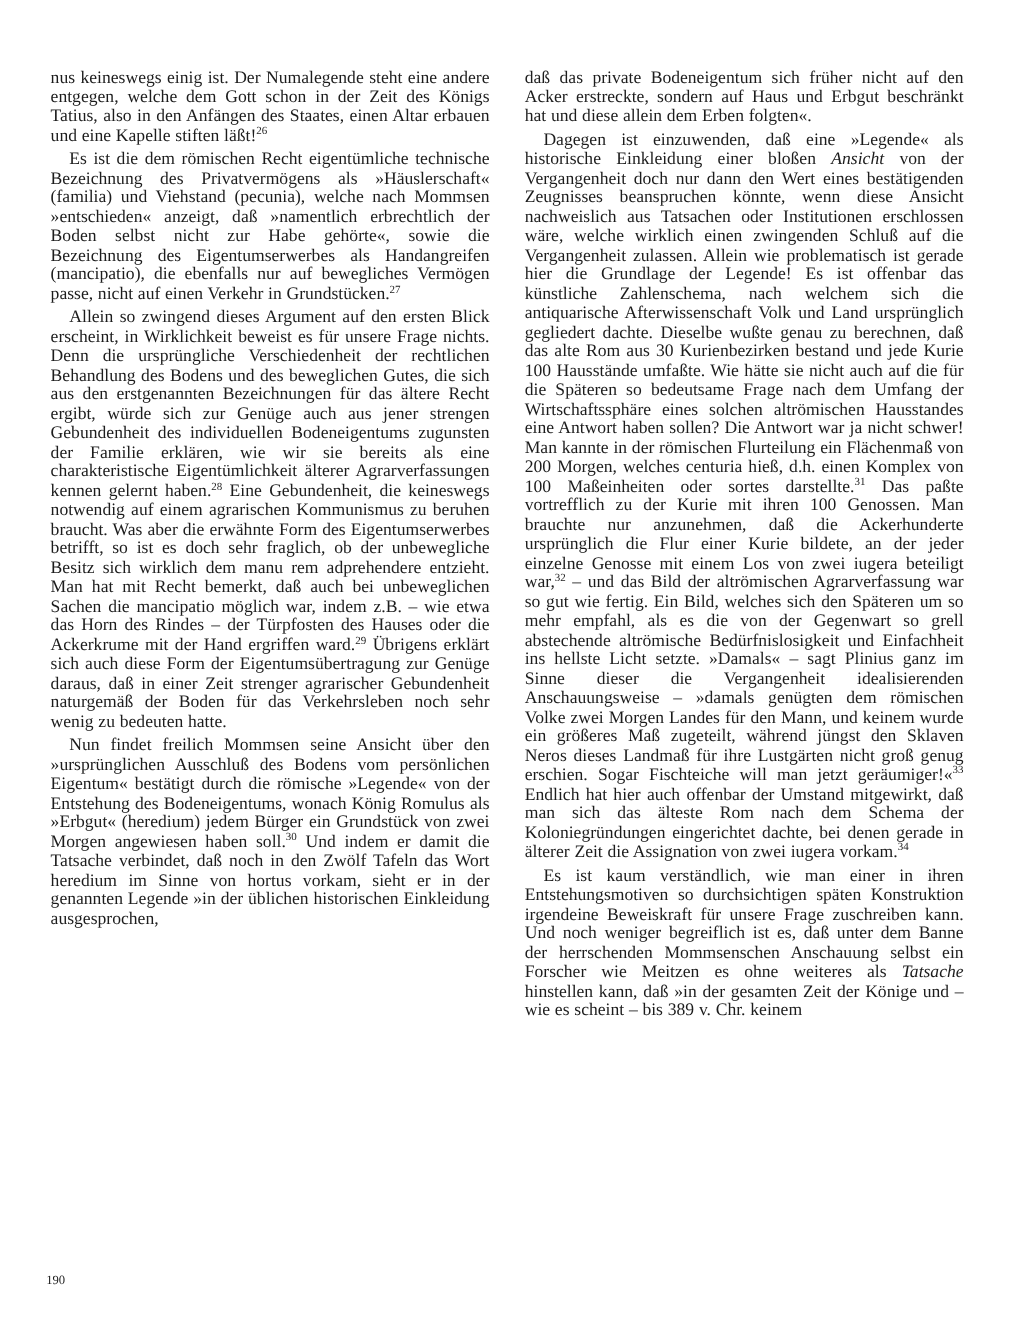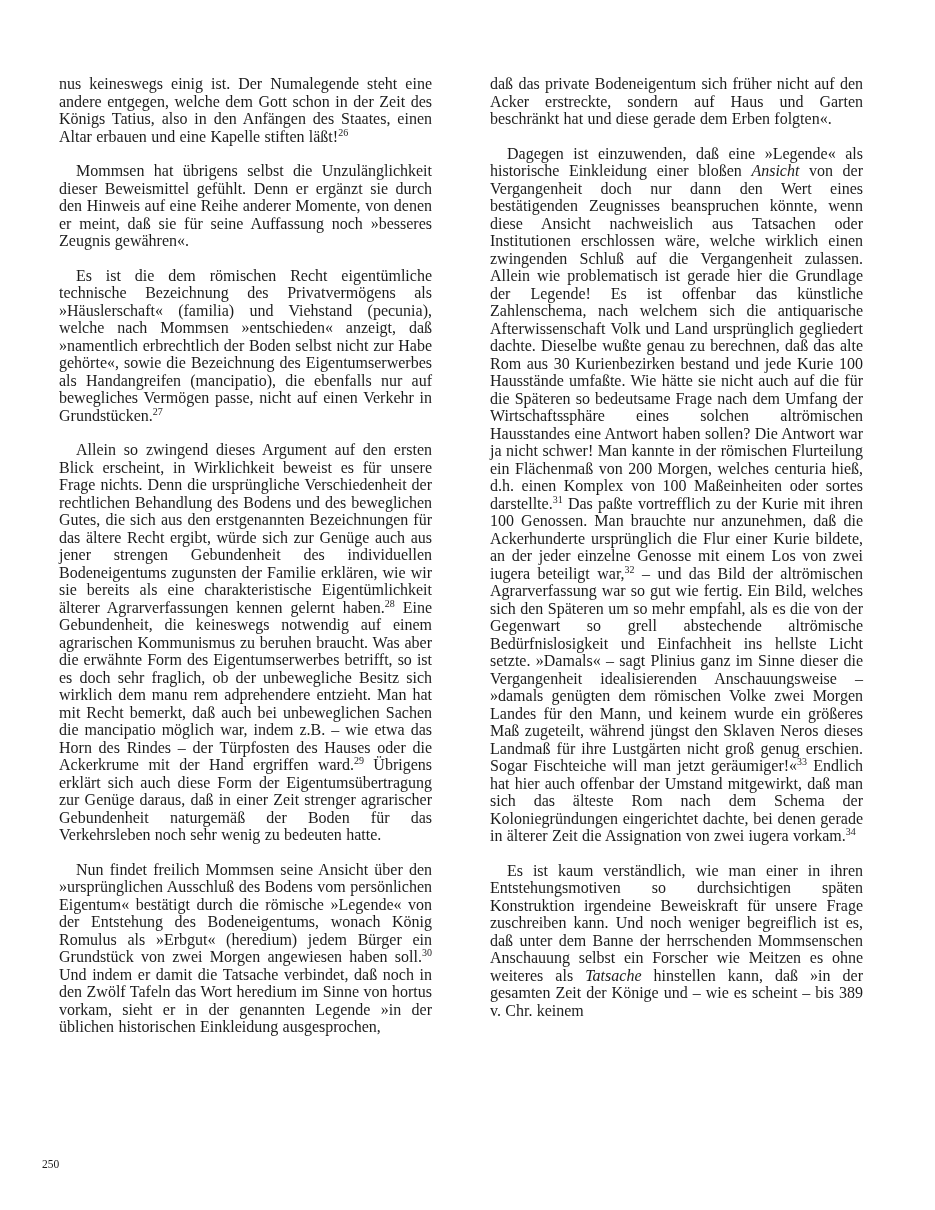--- a/index.html
+++ b/index.html
@@ -28,21 +28,21 @@
     height: 1104px;
     overflow: hidden;
     font-size: 16px;
     line-height: 17.5px;
     text-align: justify;
     hyphens: auto;
     -webkit-hyphens: auto;
     word-spacing: 0.02em;
   }
   .column p {
-    margin: 17px;
+    margin: 4px;
     padding: 0;
   }
   .column p.indent {
     text-indent: 17px;
   }
   .column sup {
     font-size: 10px;
     line-height: 0;
     vertical-align: baseline;
     position: relative;
@@ -58,25 +58,24 @@
     line-height: 14px;
     color: #1c1c1c;
   }
 </style>
 </head>
 <body>
 
 <div class="text-area">
   <div class="column" lang="de">
       <p class=""><span>nus keineswegs einig ist. Der Numalegende steht eine andere entgegen, welche dem Gott schon in der Zeit des Königs Tatius, also in den Anfängen des Staates, einen Altar erbauen und eine Kapelle stiften läßt!</span><sup>26</sup></p>
-      <p class="indent"><span>Mommsen hat übrigens selbst die Unzulänglichkeit dieser Beweismittel gefühlt. Denn er ergänzt sie durch den Hinweis auf eine Reihe anderer Momente, von denen er meint, daß sie für seine Auffassung noch »besseres Zeugnis gewähren«.</span></p>
       <p class="indent"><span>Es ist die dem römischen Recht eigentümliche technische Bezeichnung des Privatvermögens als »Häuslerschaft« (familia) und Viehstand (pecunia), welche nach Mommsen »entschieden« anzeigt, daß »namentlich erbrechtlich der Boden selbst nicht zur Habe gehörte«, sowie die Bezeichnung des Eigentumserwerbes als Handangreifen (mancipatio), die ebenfalls nur auf bewegliches Vermögen passe, nicht auf einen Verkehr in Grundstücken.</span><sup>27</sup></p>
       <p class="indent"><span>Allein so zwingend dieses Argument auf den ersten Blick erscheint, in Wirklichkeit beweist es für unsere Frage nichts. Denn die ursprüngliche Verschiedenheit der rechtlichen Behandlung des Bodens und des beweglichen Gutes, die sich aus den erstgenannten Bezeichnungen für das ältere Recht ergibt, würde sich zur Genüge auch aus jener strengen Gebundenheit des individuellen Bodeneigentums zugunsten der Familie erklären, wie wir sie bereits als eine charakteristische Eigentümlichkeit älterer Agrarverfassungen kennen gelernt haben.</span><sup>28</sup><span> Eine Gebundenheit, die keineswegs notwendig auf einem agrarischen Kommunismus zu beruhen braucht. Was aber die erwähnte Form des Eigentumserwerbes betrifft, so ist es doch sehr fraglich, ob der unbewegliche Besitz sich wirklich dem manu rem adprehendere entzieht. Man hat mit Recht bemerkt, daß auch bei unbeweglichen Sachen die mancipatio möglich war, indem z.B. – wie etwa das Horn des Rindes – der Türpfosten des Hauses oder die Ackerkrume mit der Hand ergriffen ward.</span><sup>29</sup><span> Übrigens erklärt sich auch diese Form der Eigentumsübertragung zur Genüge daraus, daß in einer Zeit strenger agrarischer Gebundenheit naturgemäß der Boden für das Verkehrsleben noch sehr wenig zu bedeuten hatte.</span></p>
       <p class="indent"><span>Nun findet freilich Mommsen seine Ansicht über den »ursprünglichen Ausschluß des Bodens vom persönlichen Eigentum« bestätigt durch die römische »Legende« von der Entstehung des Bodeneigentums, wonach König Romulus als »Erbgut« (heredium) jedem Bürger ein Grundstück von zwei Morgen angewiesen haben soll.</span><sup>30</sup><span> Und indem er damit die Tatsache verbindet, daß noch in den Zwölf Tafeln das Wort heredium im Sinne von hortus vorkam, sieht er in der genannten Legende »in der üblichen historischen Einkleidung ausgesprochen,</span></p>
     </div>
   <div class="column" lang="de">
-      <p class=""><span>daß das private Bodeneigentum sich früher nicht auf den Acker erstreckte, sondern auf Haus und Garten beschränkt hat und diese gerade dem Erben folgten«.</span></p>
+      <p class=""><span>daß das private Bodeneigentum sich früher nicht auf den Acker erstreckte, sondern auf Haus und Erbgut beschränkt hat und diese allein dem Erben folgten«.</span></p>
       <p class="indent"><span>Dagegen ist einzuwenden, daß eine »Legende« als historische Einkleidung einer bloßen </span><i>Ansicht</i><span> von der Vergangenheit doch nur dann den Wert eines bestätigenden Zeugnisses beanspruchen könnte, wenn diese Ansicht nachweislich aus Tatsachen oder Institutionen erschlossen wäre, welche wirklich einen zwingenden Schluß auf die Vergangenheit zulassen. Allein wie problematisch ist gerade hier die Grundlage der Legende! Es ist offenbar das künstliche Zahlenschema, nach welchem sich die antiquarische Afterwissenschaft Volk und Land ursprünglich gegliedert dachte. Dieselbe wußte genau zu berechnen, daß das alte Rom aus 30 Kurienbezirken bestand und jede Kurie 100 Hausstände umfaßte. Wie hätte sie nicht auch auf die für die Späteren so bedeutsame Frage nach dem Umfang der Wirtschaftssphäre eines solchen altrömischen Hausstandes eine Antwort haben sollen? Die Antwort war ja nicht schwer! Man kannte in der römischen Flurteilung ein Flächenmaß von 200 Morgen, welches centuria hieß, d.h. einen Komplex von 100 Maßeinheiten oder sortes darstellte.</span><sup>31</sup><span> Das paßte vortrefflich zu der Kurie mit ihren 100 Genossen. Man brauchte nur anzunehmen, daß die Ackerhunderte ursprünglich die Flur einer Kurie bildete, an der jeder einzelne Genosse mit einem Los von zwei iugera beteiligt war,</span><sup>32</sup><span> – und das Bild der altrömischen Agrarverfassung war so gut wie fertig. Ein Bild, welches sich den Späteren um so mehr empfahl, als es die von der Gegenwart so grell abstechende altrömische Bedürfnislosigkeit und Einfachheit ins hellste Licht setzte. »Damals« – sagt Plinius ganz im Sinne dieser die Vergangenheit idealisierenden Anschauungsweise – »damals genügten dem römischen Volke zwei Morgen Landes für den Mann, und keinem wurde ein größeres Maß zugeteilt, während jüngst den Sklaven Neros dieses Landmaß für ihre Lustgärten nicht groß genug erschien. Sogar Fischteiche will man jetzt geräumiger!«</span><sup>33</sup><span> Endlich hat hier auch offenbar der Umstand mitgewirkt, daß man sich das älteste Rom nach dem Schema der Koloniegründungen eingerichtet dachte, bei denen gerade in älterer Zeit die Assignation von zwei iugera vorkam.</span><sup>34</sup></p>
       <p class="indent"><span>Es ist kaum verständlich, wie man einer in ihren Entstehungsmotiven so durchsichtigen späten Konstruktion irgendeine Beweiskraft für unsere Frage zuschreiben kann. Und noch weniger begreiflich ist es, daß unter dem Banne der herrschenden Mommsenschen Anschauung selbst ein Forscher wie Meitzen es ohne weiteres als </span><i>Tatsache</i><span> hinstellen kann, daß »in der gesamten Zeit der Könige und – wie es scheint – bis 389 v. Chr. keinem</span></p>
     </div>
 </div>
 
-<div class="page-number">250</div>
+<div class="page-number">190</div>
 
 </body></html>

